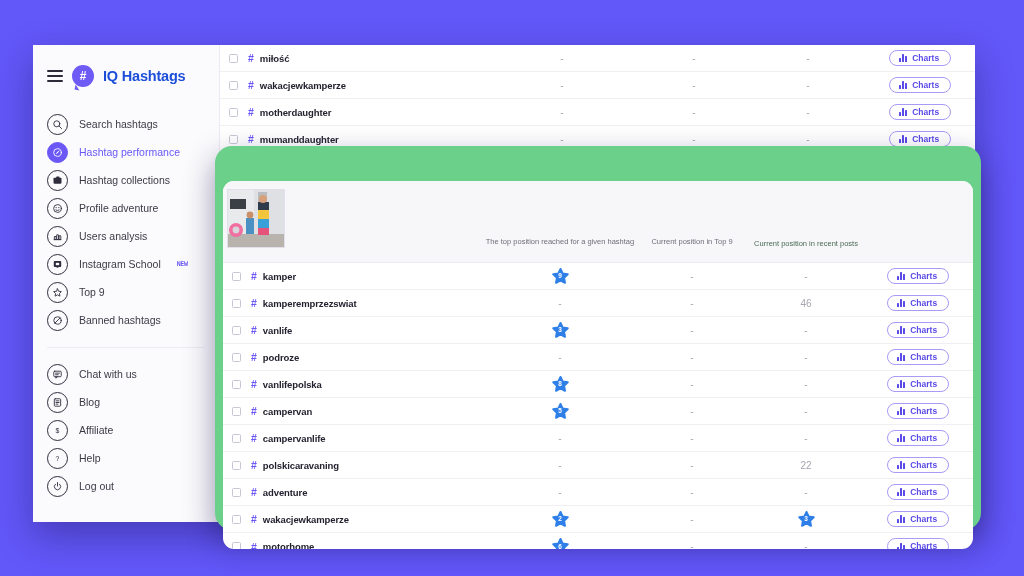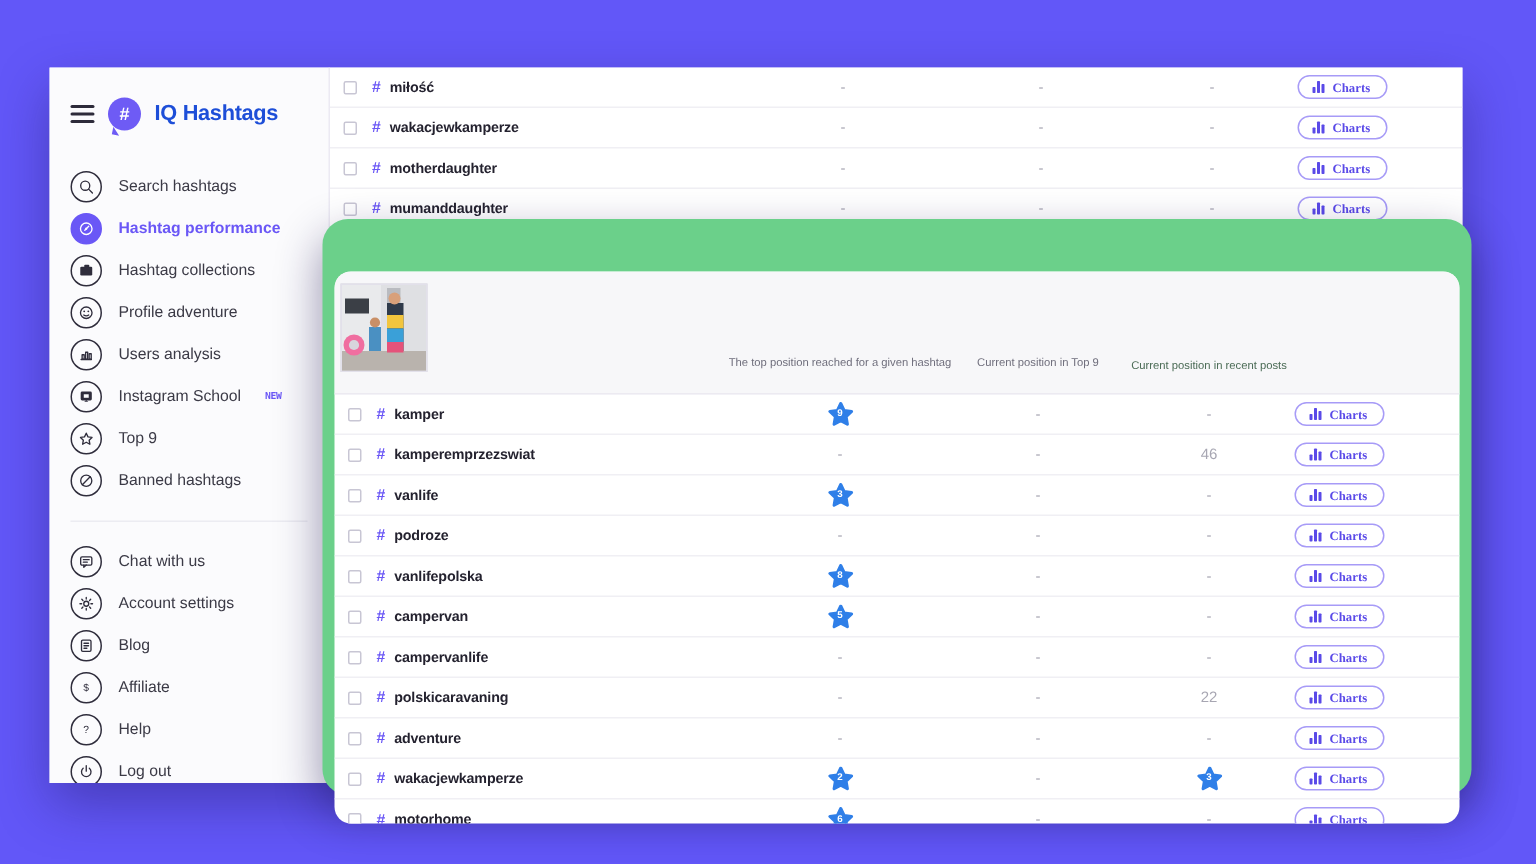--- a/index.html
+++ b/index.html
@@ -54,21 +54,21 @@
   .brand-text .b-iq { font-weight: 700; }
   .brand-text .b-hash { font-weight: 800; }
 
   .nav-group { margin-top: 12px; }
   .nav-item {
     display: flex; align-items: center; gap: 11px;
     height: 28px; padding-left: 14px;
     font-size: 10.5px; color: #3b3a46;
     cursor: pointer; position: relative;
   }
-  .nav-item.active { color: #6a57f6; font-weight: 700; }
+  .nav-item.active { color: #6a57f6; font-weight: 400; }
   .nav-ic {
     width: 21px; height: 21px; flex: 0 0 21px;
     border-radius: 50%;
     border: 1.3px solid #2f2d3c;
     display: flex; align-items: center; justify-content: center;
     color: #2f2d3c;
   }
   .nav-item.active .nav-ic {
     background: #6a57f6; border-color: #6a57f6; color: #fff;
   }
@@ -103,21 +103,21 @@
     border-radius: 1.5px; background: #fff; cursor: pointer;
   }
   .c-hash { flex: 1; display: flex; align-items: center; gap: 6px; padding-left: 2px; }
   .hash-sym { color: #6a57f6; font-weight: 800; font-size: 10.5px; }
   .tag-name { color: #24222f; font-weight: 700; font-size: 9.5px; letter-spacing: -.1px; }
   .c-top, .c-t9, .c-rp {
     flex: 0 0 114px; text-align: center; color: #8b8a97;
     display: flex; align-items: center; justify-content: center;
   }
   .c-top { flex: 0 0 150px; }
-  .c-btn { flex: 0 0 110px; display: flex; justify-content: flex-start; font-family: Liberation Serif, serif; }
+  .c-btn { flex: 0 0 110px; display: flex; justify-content: center; }
 
   .charts-btn {
     display: inline-flex; align-items: center; gap: 5px;
     border: 1px solid #a79bf7; border-radius: 11px;
     background: #fff; color: #5a4ae8;
     font-size: 8.5px; font-weight: 600;
     padding: 3px 11px 3px 9px; cursor: pointer;
     line-height: 1;
   }
   .bars { display: inline-flex; align-items: flex-end; gap: 1.2px; height: 8px; }
@@ -300,29 +300,20 @@
         <div class="nav-item">
      <span class="nav-ic">
             <svg width="11" height="11" viewBox="0 0 16 16">
               <rect x="2.6" y="3.2" width="10.8" height="8" rx="1.3" stroke="currentColor" fill="none" stroke-width="1.3" stroke-linecap="round" stroke-linejoin="round"></rect>
               <path d="M5.6 11.2 5.6 13.4 8 11.2" stroke="currentColor" fill="none" stroke-width="1.3" stroke-linecap="round" stroke-linejoin="round"></path>
               <line x1="5.2" y1="6" x2="10.8" y2="6" stroke="currentColor" fill="none" stroke-width="1.3" stroke-linecap="round" stroke-linejoin="round"></line>
               <line x1="5.2" y1="8.4" x2="9" y2="8.4" stroke="currentColor" fill="none" stroke-width="1.3" stroke-linecap="round" stroke-linejoin="round"></line>
             </svg>
           </span>
      <span>Chat with us</span>
-   </div>
-        <div class="nav-item">
-     <span class="nav-ic">
-            <svg width="11" height="11" viewBox="0 0 16 16">
-              <circle cx="8" cy="8" r="2.4" stroke="currentColor" fill="none" stroke-width="1.3" stroke-linecap="round" stroke-linejoin="round"></circle>
-              <path d="M8 1.9v1.6M8 12.5v1.6M1.9 8h1.6M12.5 8h1.6M3.7 3.7l1.1 1.1M11.2 11.2l1.1 1.1M12.3 3.7l-1.1 1.1M4.8 11.2l-1.1 1.1" stroke="currentColor" fill="none" stroke-width="1.3" stroke-linecap="round" stroke-linejoin="round"></path>
-            </svg>
-          </span>
-     <span>Account settings</span>
    </div>
         <div class="nav-item">
      <span class="nav-ic">
             <svg width="11" height="11" viewBox="0 0 16 16">
               <rect x="3.4" y="2.6" width="9.2" height="10.8" rx="1.2" stroke="currentColor" fill="none" stroke-width="1.3" stroke-linecap="round" stroke-linejoin="round"></rect>
               <line x1="5.8" y1="5.6" x2="10.2" y2="5.6" stroke="currentColor" fill="none" stroke-width="1.3" stroke-linecap="round" stroke-linejoin="round"></line>
               <line x1="5.8" y1="8" x2="10.2" y2="8" stroke="currentColor" fill="none" stroke-width="1.3" stroke-linecap="round" stroke-linejoin="round"></line>
               <line x1="5.8" y1="10.4" x2="8.6" y2="10.4" stroke="currentColor" fill="none" stroke-width="1.3" stroke-linecap="round" stroke-linejoin="round"></line>
             </svg>
           </span>

